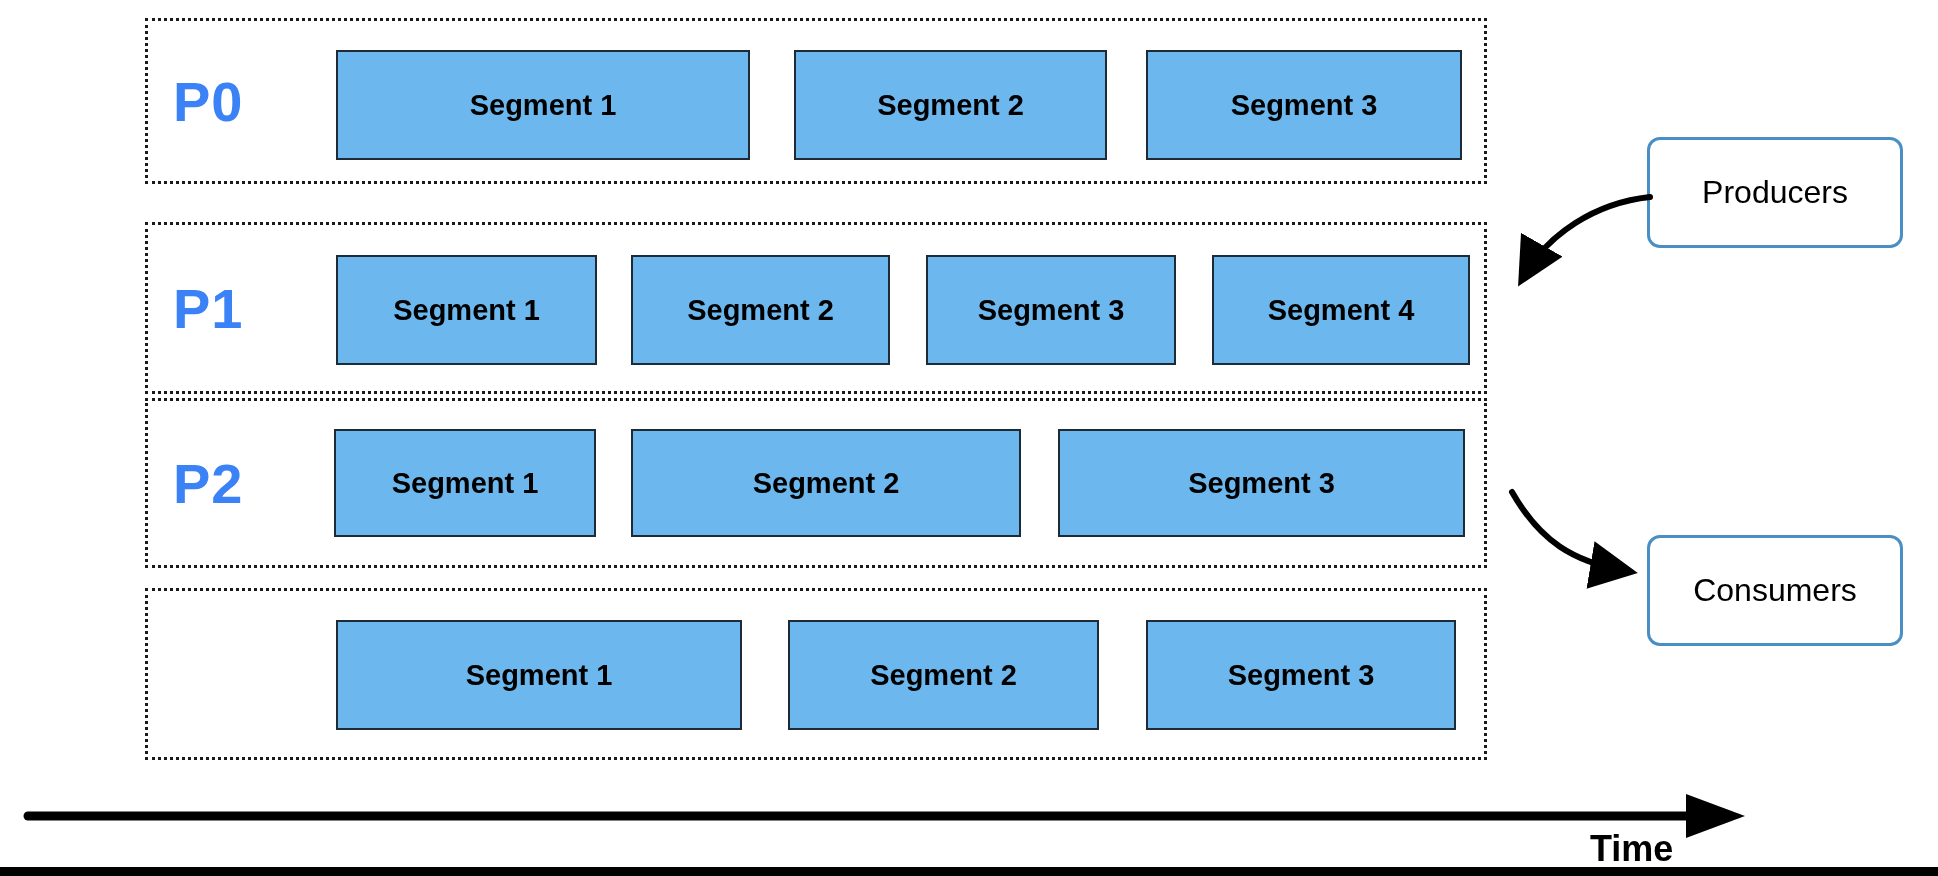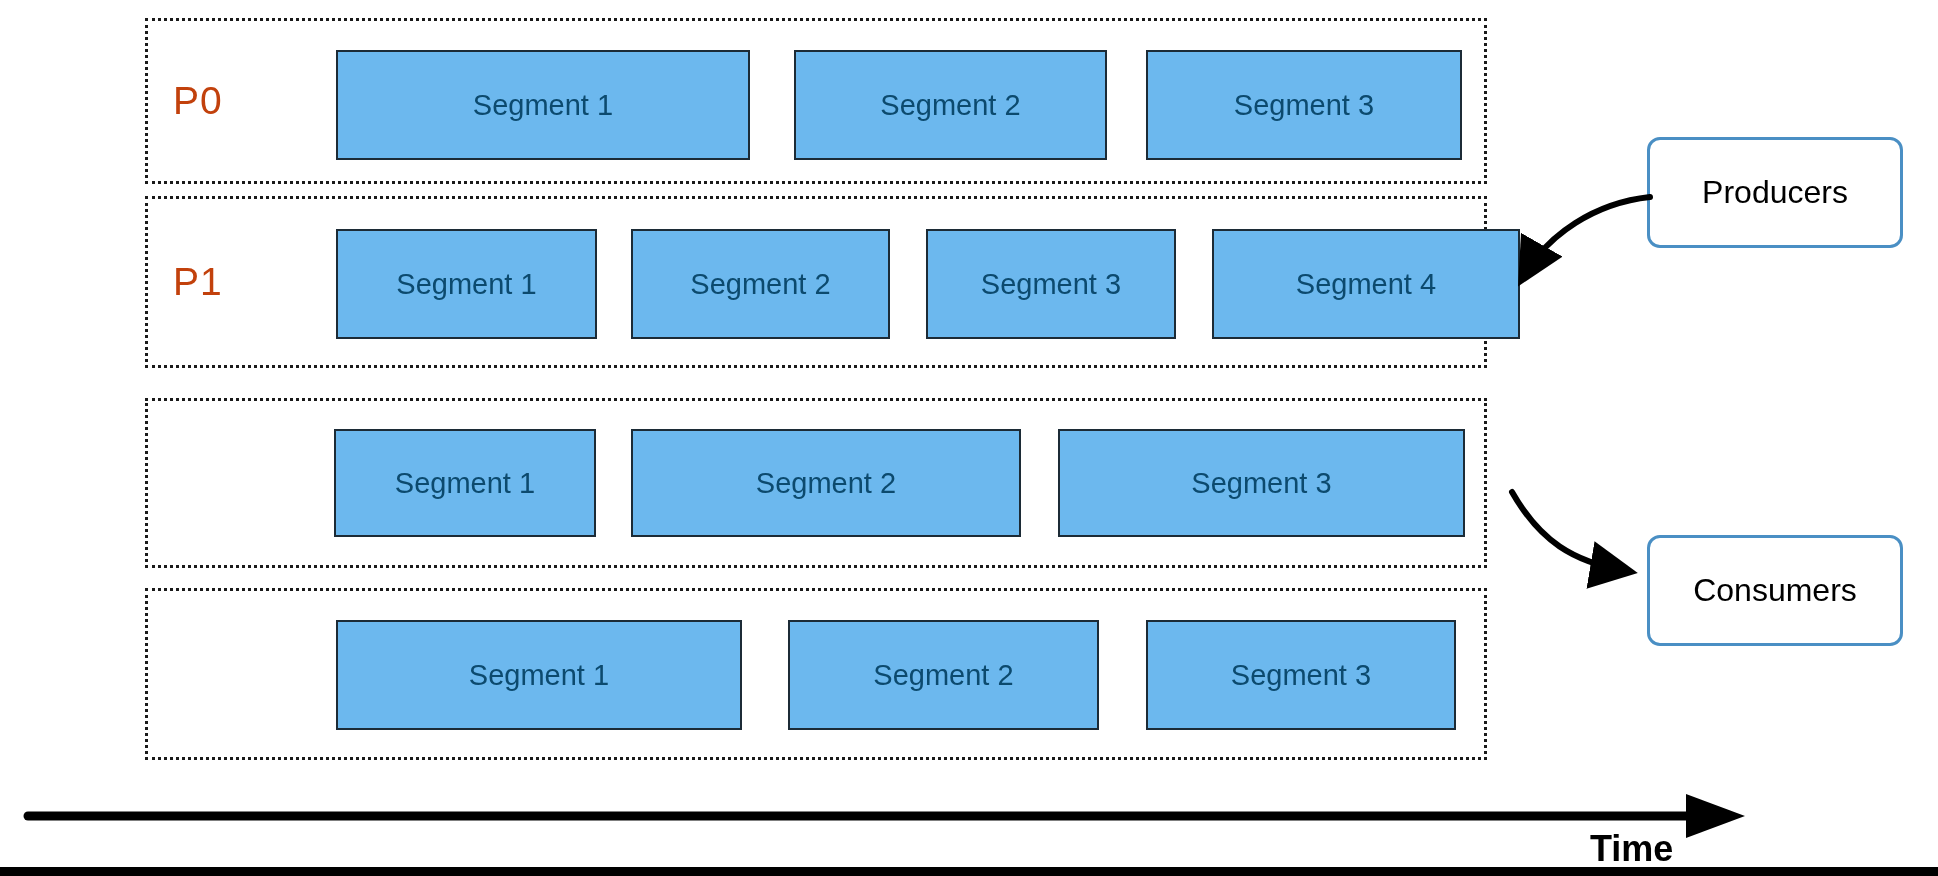--- a/index.html
+++ b/index.html
@@ -18,63 +18,63 @@
   
   .partition {
     position: absolute;
     left: 145px;
     width: 1342px;
     border: 3px dotted #1a1a1a;
     box-sizing: border-box;
     background: #ffffff;
   }
   .p0 { top: 18px;  height: 166px; }
-  .p1 { top: 196px; height: 172px; }
+  .p1 { top: 222px; height: 172px; }
   .p2 { top: 398px; height: 170px; }
   .p3 { top: 588px; height: 172px; }
 
   .partition-label {
     position: absolute;
     left: 25px;
     width: 130px;
     top: 50%;
     transform: translateY(-50%);
-    font-size: 39px;
-    font-weight: normal;
-    color: #c2410c;
+    font-size: 56px;
+    font-weight: bold;
+    color: #3b82f6;
     letter-spacing: 1px;
   }
 
   
   .segment {
     position: absolute;
     height: 110px;
     background: #6cb8ee;
     border: 2px solid #1c2b36;
     box-sizing: border-box;
     display: flex;
     align-items: center;
     justify-content: center;
     font-size: 29px;
-    font-weight: 400;
-    color: #0c4a6e;
+    font-weight: 700;
+    color: #000000;
   }
   .p0 .segment, .p3 .segment { top: 29px; }
   .p1 .segment { top: 30px; }
   .p2 .segment { top: 28px; height: 108px; }
 
   
   .p0 .s1 { left: 188px; width: 414px; }
   .p0 .s2 { left: 646px; width: 313px; }
   .p0 .s3 { left: 998px; width: 316px; }
 
   .p1 .s1 { left: 188px;  width: 261px; }
   .p1 .s2 { left: 483px;  width: 259px; }
   .p1 .s3 { left: 778px;  width: 250px; }
-  .p1 .s4 { left: 1064px; width: 308px; }
+  .p1 .s4 { left: 1064px; width: 258px; }
 
   .p2 .s1 { left: 186px; width: 262px; }
   .p2 .s2 { left: 483px; width: 390px; }
   .p2 .s3 { left: 910px; width: 407px; }
 
   .p3 .s1 { left: 188px; width: 406px; }
   .p3 .s2 { left: 640px; width: 311px; }
   .p3 .s3 { left: 998px; width: 310px; }
 
   
@@ -140,20 +140,21 @@
 
   <div class="partition p1">
     <div class="partition-label">P1</div>
     <div class="segment s1">Segment 1</div>
     <div class="segment s2">Segment 2</div>
     <div class="segment s3">Segment 3</div>
     <div class="segment s4">Segment 4</div>
   </div>
 
   <div class="partition p2">
+    <div class="partition-label">P2</div>
     <div class="segment s1">Segment 1</div>
     <div class="segment s2">Segment 2</div>
     <div class="segment s3">Segment 3</div>
   </div>
 
   <div class="partition p3">
     <div class="segment s1">Segment 1</div>
     <div class="segment s2">Segment 2</div>
     <div class="segment s3">Segment 3</div>
   </div>

